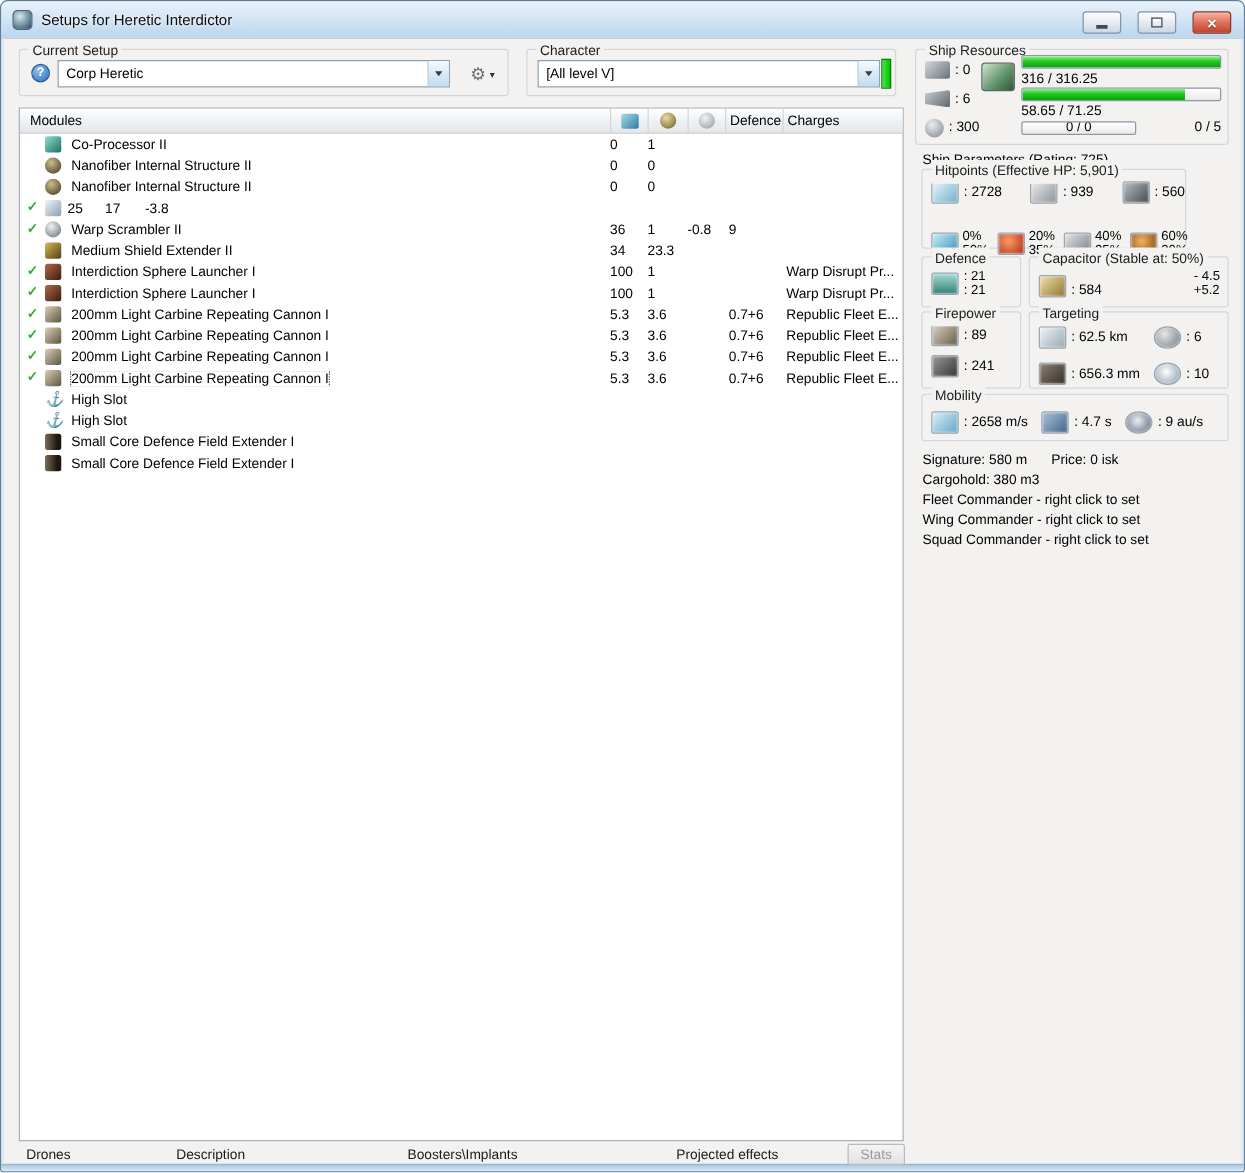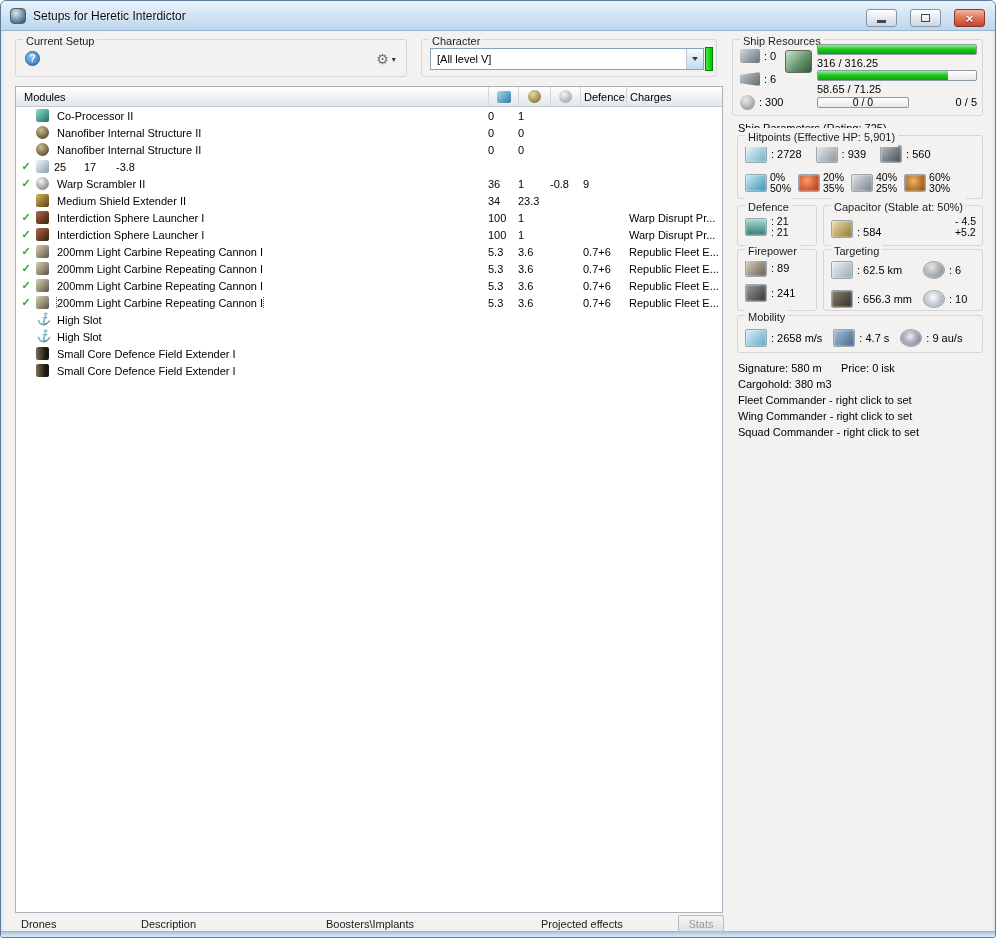--- a/index.html
+++ b/index.html
@@ -136,22 +136,22 @@
   .pi-range{background:linear-gradient(135deg,#eff3f5,#97a9b3);}
   .pi-maxtargets{border-radius:50%;background:radial-gradient(circle at 38% 32%,#e6e6e6,#6d7press0);}
   .pi-maxtargets{background:radial-gradient(circle at 38% 32%,#e6e6e6,#6d7780);}
   .pi-scanres{background:linear-gradient(135deg,#8a8074,#362e24);}
   .pi-sensor{border-radius:50%;background:radial-gradient(circle at 45% 40%,#ffffff,#8494a4);}
   .pi-speed{background:linear-gradient(135deg,#daf1f9,#61a7c6);}
   .pi-agility{background:linear-gradient(135deg,#a9c2da,#42648a);}
   .pi-warp{border-radius:50%;background:radial-gradient(circle at 45% 40%,#ecedf2,#575f78);}
   .pcell{display:flex;align-items:center;gap:4px;white-space:nowrap;}
   .stack{display:flex;flex-direction:column;font-size:10.5px;line-height:11px;}
-  .g-hitpoints{left:736px;top:134px;width:246px;height:64px;padding:9px 0 0 7px;}
-  .hp-row{display:flex;gap:14px;margin-bottom:9px;}
+  .g-hitpoints{left:736px;top:134px;width:212px;height:64px;padding:9px 0 0 7px;}
+  .hp-row{display:flex;gap:14px;margin-bottom:21px;justify-content:space-between;}
   .res-row{display:flex;gap:7px;}
   .rcell{display:flex;align-items:center;gap:3px;}
   .g-defence{left:736px;top:204px;width:80px;height:41px;padding:10px 0 0 7px;}
   .g-capacitor{left:822px;top:204px;width:160px;height:41px;padding:10px 6px 0 7px;}
   .g-capacitor .stack{margin-left:auto;}
   .g-firepower{left:736px;top:248px;width:80px;height:62px;padding:9px 0 0 7px;
     display:flex;flex-direction:column;gap:7px;}
   .g-targeting{left:822px;top:248px;width:160px;height:62px;padding:9px 6px 0 7px;
     display:grid;grid-template-columns:92px auto;row-gap:7px;}
   .g-mobility{left:736px;top:314px;width:246px;height:38px;padding:8px 0 0 7px;
@@ -177,20 +177,26 @@
       <div class="wb close">×</div>
     </div>
   </div>
   <div class="frame-l"></div>
   <div class="frame-r"></div>
   <div class="frame-b"></div>
 
   <div class="group g-setup">
     <span class="group-label">Current Setup</span>
     <div class="help">?</div>
+    <div class="combo combo-setup">
+      <span class="combo-text">Corp Heretic</span>
+      <span class="combo-btn">
+          <span class="dn-arrow"></span>
+        </span>
+    </div>
     <div class="toolbtn">
       <span class="gear">⚙</span>
       <span class="dd">▾</span>
     </div>
   </div>
 
   <div class="group g-char">
     <span class="group-label">Character</span>
     <div class="combo combo-char">
       <span class="combo-text">[All level V]</span>

